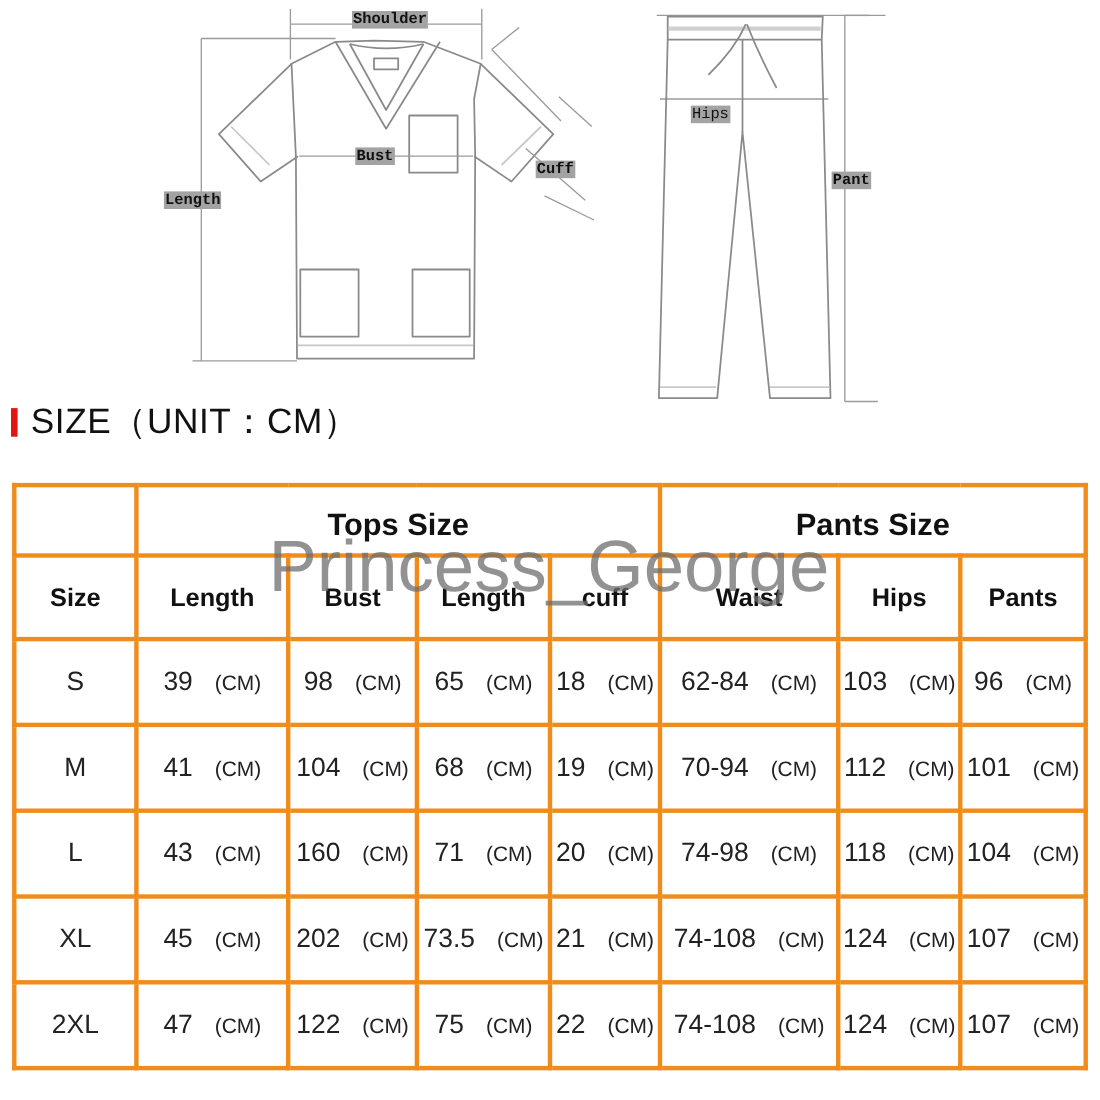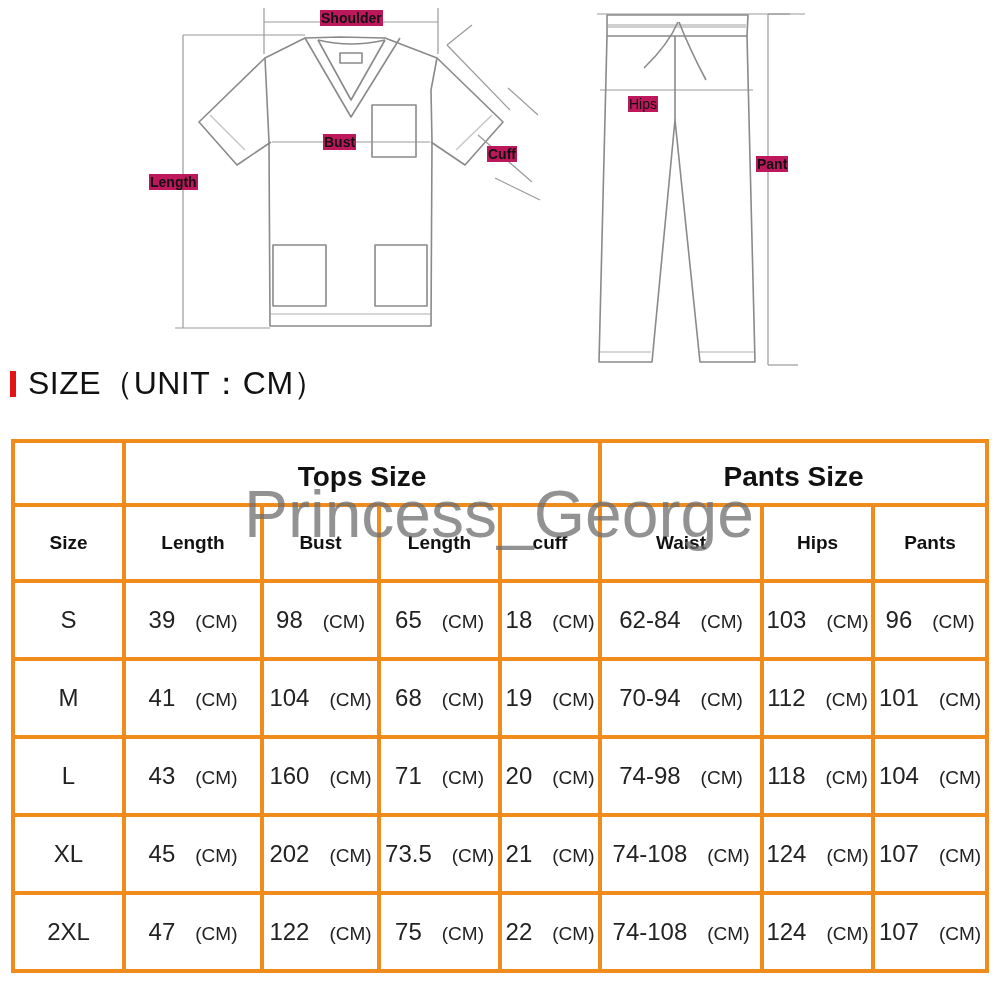--- a/index.html
+++ b/index.html
@@ -1,31 +1,31 @@
 <!DOCTYPE html>
 <html><head>
   <meta charset="utf-8">
   <style>
     * { box-sizing: border-box; margin: 0; padding: 0; }
     html, body { width: 1000px; height: 1000px; background: #ffffff; overflow: hidden; }
     body { position: relative; font-family: "Liberation Sans", sans-serif; color: #111; }
 
     .diagram { position: absolute; top: 0; left: 0; width: 1000px; height: 370px; }
     .diagram svg { position: absolute; left: 0; top: 0; }
-    .dlabel { position: absolute; font-family: Liberation Sans, sans-serif; font-weight: bold; font-size: 14px; color: #111; background: #be185d; padding: 0 1px; line-height: 16px; }
+    .dlabel { position: absolute; font-family: Liberation Mono, monospace; font-weight: bold; font-size: 14px; color: #111; background: #a3a3a3; padding: 0 1px; line-height: 16px; }
     .dlabel.light { font-weight: normal; }
 
     .section-title { position: absolute; left: 10px; top: 369px; height: 30px; display: flex; align-items: center; }
     .section-title .bar { width: 6px; height: 26px; background: #e31414; margin-right: 12px; }
     .section-title .text { font-family: "Liberation Sans", sans-serif; font-size: 32px; font-weight: normal; color: #111; letter-spacing: 0.5px; }
 
     .table-wrap { position: absolute; left: 11px; top: 439px; width: 974px; height: 533px; }
     table.sizes { border-collapse: collapse; width: 100%; height: 100%; table-layout: fixed; }
     table.sizes td, table.sizes th { border: 4px solid #f08c1c; text-align: center; vertical-align: middle; font-family: "Liberation Sans", sans-serif; }
-    table.sizes th { font-size: 19px; font-weight: bold; color: #111; }
+    table.sizes th { font-size: 23px; font-weight: bold; color: #111; }
     table.sizes th.group { font-size: 28px; padding-top: 8px; }
     table.sizes td { font-size: 24px; font-weight: normal; color: #222; white-space: nowrap; }
     table.sizes td .unit { font-size: 19px; margin-left: 20px; }
     table.sizes td.size-label { font-size: 24px; }
     tr.h1 { height: 64px; }
     tr.h2 { height: 76px; }
     tr.r { height: 78px; }
 
     .watermark { position: absolute; left: 244px; top: 474px; font-family: "Liberation Sans", sans-serif; font-size: 66px; color: rgba(110,110,110,0.75); letter-spacing: 0px; pointer-events: none; white-space: nowrap; line-height: 80px; }
   </style>

